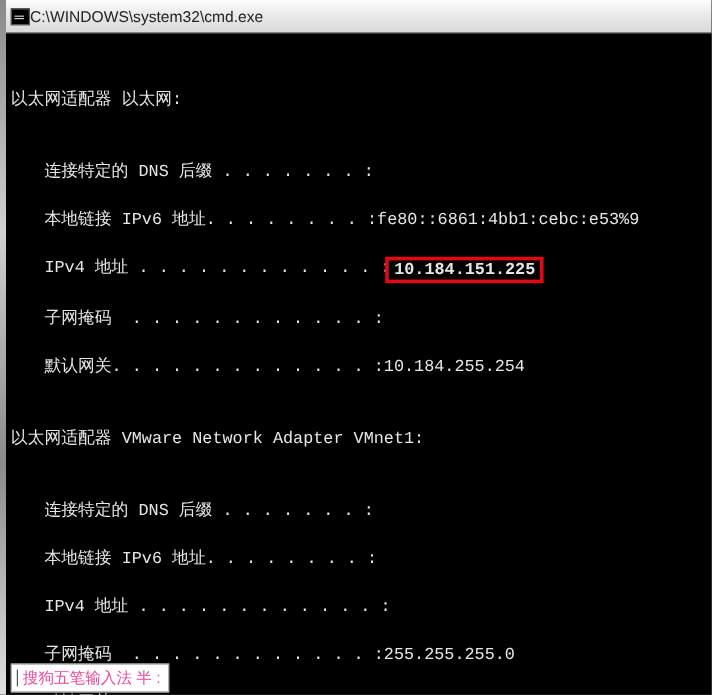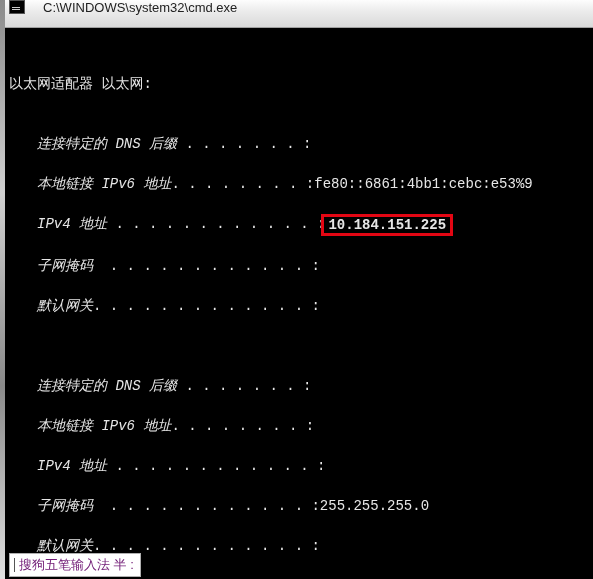--- a/index.html
+++ b/index.html
@@ -17,22 +17,23 @@
     border-left: 5px solid;
     border-image: linear-gradient(to bottom,#8a8a8a,#d0d0d0,#8a8a8a,#e0e0e0) 1;
     display: flex;
     flex-direction: column;
   }
   .titlebar {
     height: 28px;
     background: linear-gradient(to bottom, #fdfdfd 0%, #ececec 40%, #d9d9d9 100%);
     border-bottom: 1px solid #a0a0a0;
     display: flex;
+    align-items: center;
     padding: 0 4px;
-    gap: 18px;
+    gap: 0;
   }
   .titlebar-icon {
     width: 16px;
     height: 14px;
     background: #000;
     border: 1px solid #555;
     position: relative;
     display: flex;
     align-items: center;
     justify-content: flex-start;
@@ -59,37 +60,37 @@
     font-family: "NSimSun","SimSun","Courier New",monospace;
     font-size: 14px;
     line-height: 20px;
     padding: 6px 4px 18px 4px;
     white-space: pre;
     overflow: hidden;
     position: relative;
   }
   .row { display: flex; white-space: pre; }
   .indent { display:inline-block; width: 28px; }
-  .label { display:inline-block;font-style:italic; }
+  .label { display:inline-block; }
   .dots  {  }
   .val   {  }
   .highlight-box {
     border: 3px solid #e30613;
     padding: 0 4px;
     margin-left: -4px;
     line-height: 16px;
     display:inline-block;
     font-weight:bold;
   }
   .ime-bar {
     position: absolute;
     left: 4px;
     bottom: 2px;
     background: #fff;
-    color: #701a75;
+    color: #ec4899;
     font-family: "Microsoft YaHei","SimSun",sans-serif;
     font-size: 13px;
     padding: 1px 6px 1px 4px;
     border: 1px solid #b0b0b0;
     display: flex;
     align-items: center;
     gap: 4px;
   }
   .ime-bar .bar {
     display:inline-block;
@@ -109,22 +110,23 @@
   </div>
 
   <div class="console">
 <div class="row"> </div>
 <div class="row"><span>以太网适配器 以太网:</span></div>
 <div class="row"> </div>
 <div class="row"><span class="indent"></span><span class="label">连接特定的 DNS 后缀</span><span class="dots"> . . . . . . . :</span></div>
 <div class="row"><span class="indent"></span><span class="label">本地链接 IPv6 地址</span><span class="dots">. . . . . . . . :</span> <span class="val">fe80::6861:4bb1:cebc:e53%9</span></div>
 <div class="row"><span class="indent"></span><span class="label">IPv4 地址</span><span class="dots"> . . . . . . . . . . . . :</span> <span class="highlight-box"><span>10.184.151.225</span></span></div>
 <div class="row"><span class="indent"></span><span class="label">子网掩码</span><span class="dots">  . . . . . . . . . . . . :</span> </div>
-<div class="row"><span class="indent"></span><span class="label">默认网关</span><span class="dots">. . . . . . . . . . . . . :</span> </div>
+<div class="row"><span class="indent"></span><span class="label">默认网关</span><span class="dots">. . . . . . . . . . . . . :</span> <span class="val">10.184.255.254</span></div>
 <div class="row"> </div>
+<div class="row"><span>以太网适配器 VMware Network Adapter VMnet1:</span></div>
 <div class="row"> </div>
 <div class="row"><span class="indent"></span><span class="label">连接特定的 DNS 后缀</span><span class="dots"> . . . . . . . :</span></div>
 <div class="row"><span class="indent"></span><span class="label">本地链接 IPv6 地址</span><span class="dots">. . . . . . . . :</span> </div>
 <div class="row"><span class="indent"></span><span class="label">IPv4 地址</span><span class="dots"> . . . . . . . . . . . . :</span> </div>
 <div class="row"><span class="indent"></span><span class="label">子网掩码</span><span class="dots">  . . . . . . . . . . . . :</span> <span class="val">255.255.255.0</span></div>
 <div class="row"><span class="indent"></span><span class="label">默认网关</span><span class="dots">. . . . . . . . . . . . . :</span> <span class="val"></span></div>
 <div class="row"> </div>
 
 <div class="row"> </div>
 

